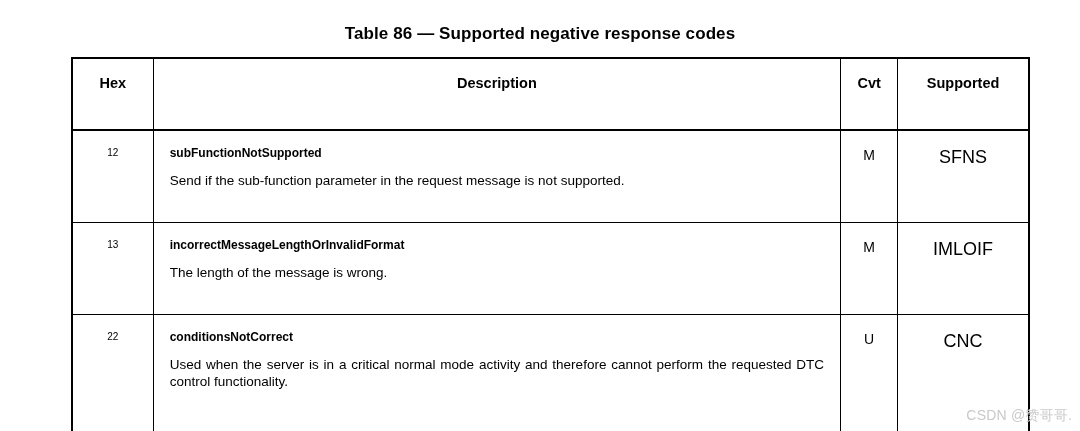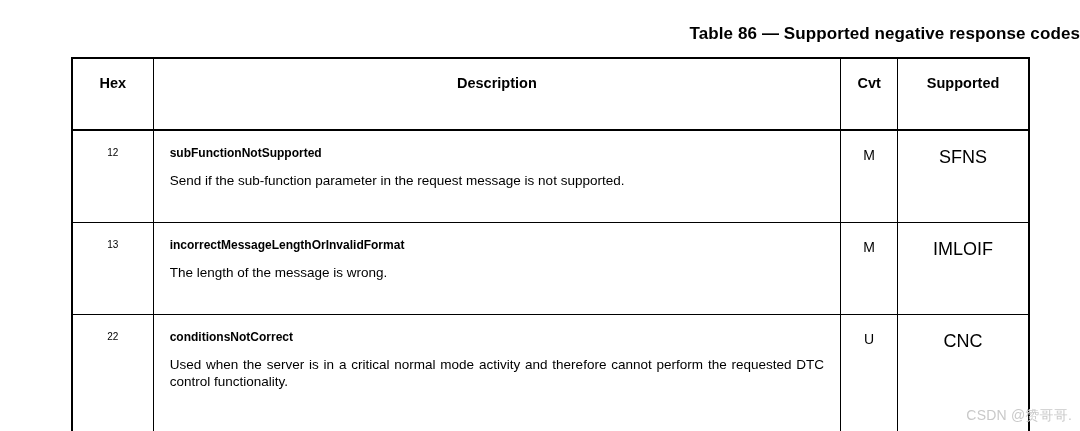--- a/index.html
+++ b/index.html
@@ -21,21 +21,21 @@
     width: 1080px;
     height: 431px;
   }
 
   
   .table-title {
     position: absolute;
     top: 24px;
     left: 0;
     width: 1080px;
-    text-align: right;
+    text-align: center;
     font-size: 17px;
     font-weight: bold;
     letter-spacing: 0.1px;
     white-space: nowrap;
   }
 
   
   .table-wrap {
     position: absolute;
     left: 71px;

